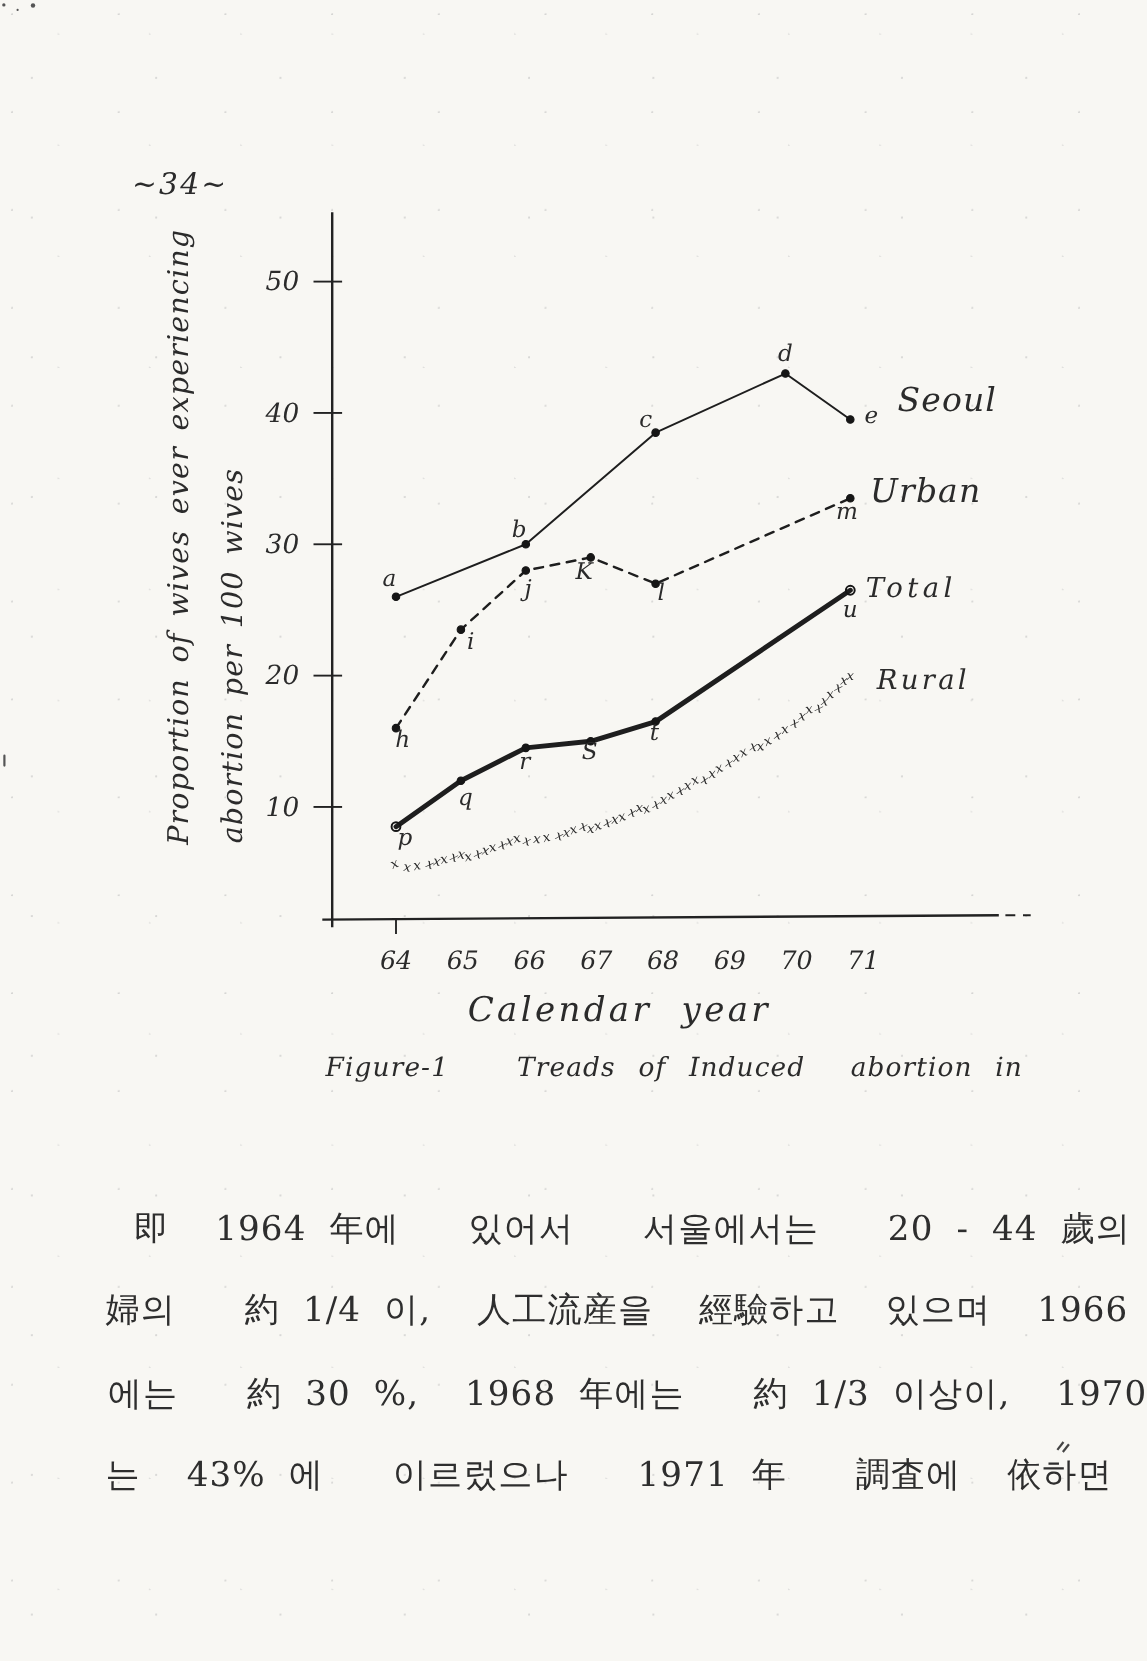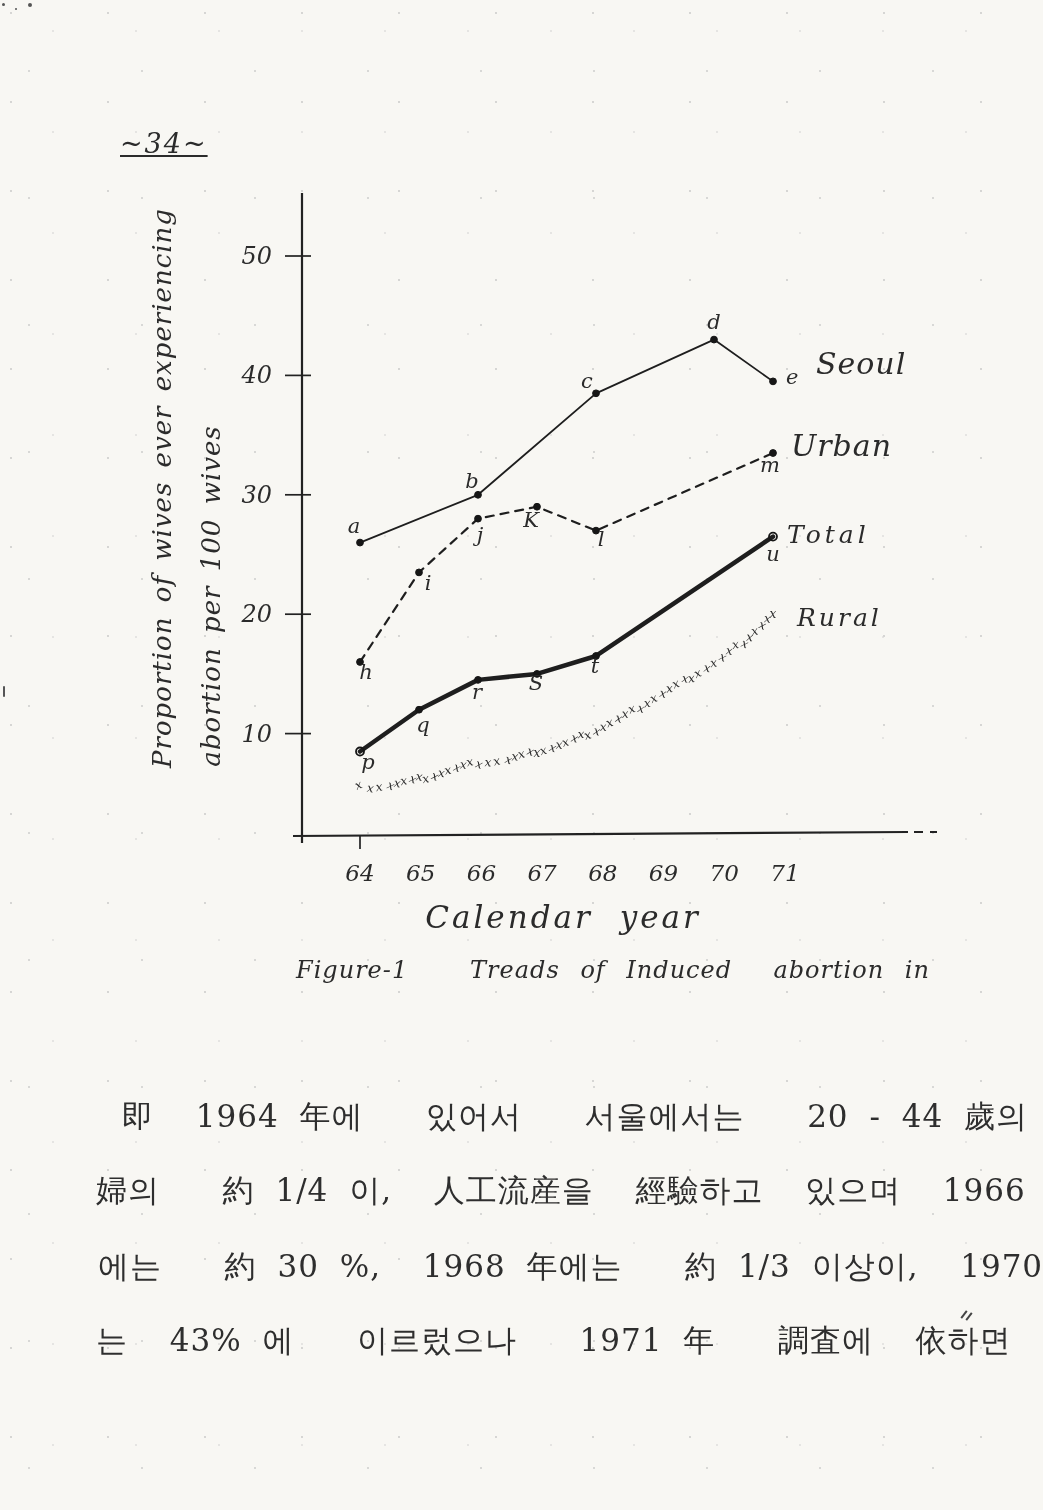--- a/index.html
+++ b/index.html
@@ -13,21 +13,21 @@
   .page::before{
     content:"";position:absolute;inset:0;pointer-events:none;opacity:.55;
     background-image:
       radial-gradient(circle at 11px 13px, #b9b9b9 .7px, transparent 1.1px),
       radial-gradient(circle at 53px 31px, #c9c9c9 .6px, transparent 1px),
       radial-gradient(circle at 29px 71px, #bfbfbf .8px, transparent 1.2px);
     background-size:97px 89px, 83px 101px, 113px 127px;
   }
   .htext{position:absolute;white-space:pre;}
   .ital{font-style:italic;}
-  #pagenum{left:120px;top:128px;font-size:27px;letter-spacing:2px;text-decoration:underline;}
+  #pagenum{left:120px;top:152px;font-size:27px;letter-spacing:2px;}
   #cap1{left:296px;top:956px;font-size:24px;word-spacing:12px;letter-spacing:1px;}
   #cap2{left:416px;top:1022px;font-size:29px;word-spacing:18px;letter-spacing:2px;}
   .bodyline{font-size:31px;word-spacing:10px;letter-spacing:1px;color:#2e2e2e;}
   #bl1{left:122px;top:1096px;}
   #bl2{left:96px;top:1170px;}
   #bl3{left:98px;top:1246px;}
   #bl4{left:96px;top:1320px;}
   svg{position:absolute;left:0;top:0;}
   .hw{font-family:"DejaVu Serif", serif;font-style:italic;fill:#2b2b2b;}
   .speck{position:absolute;background:#555;border-radius:50%;}

